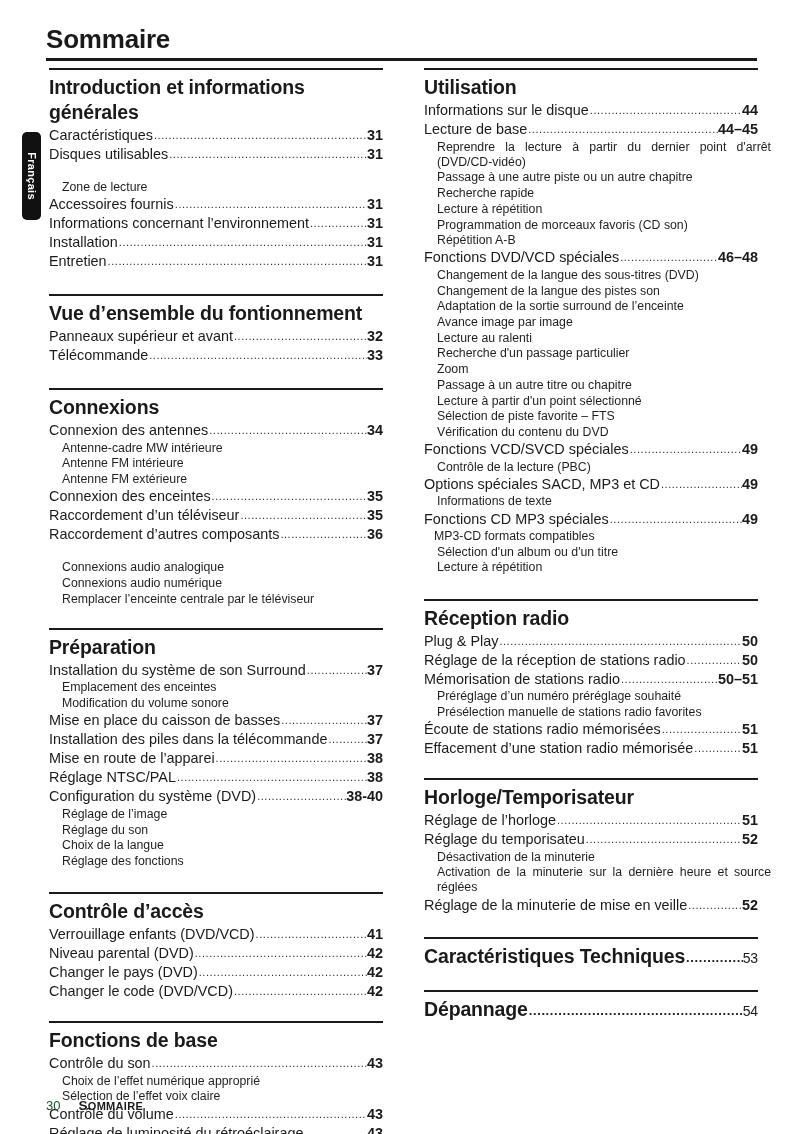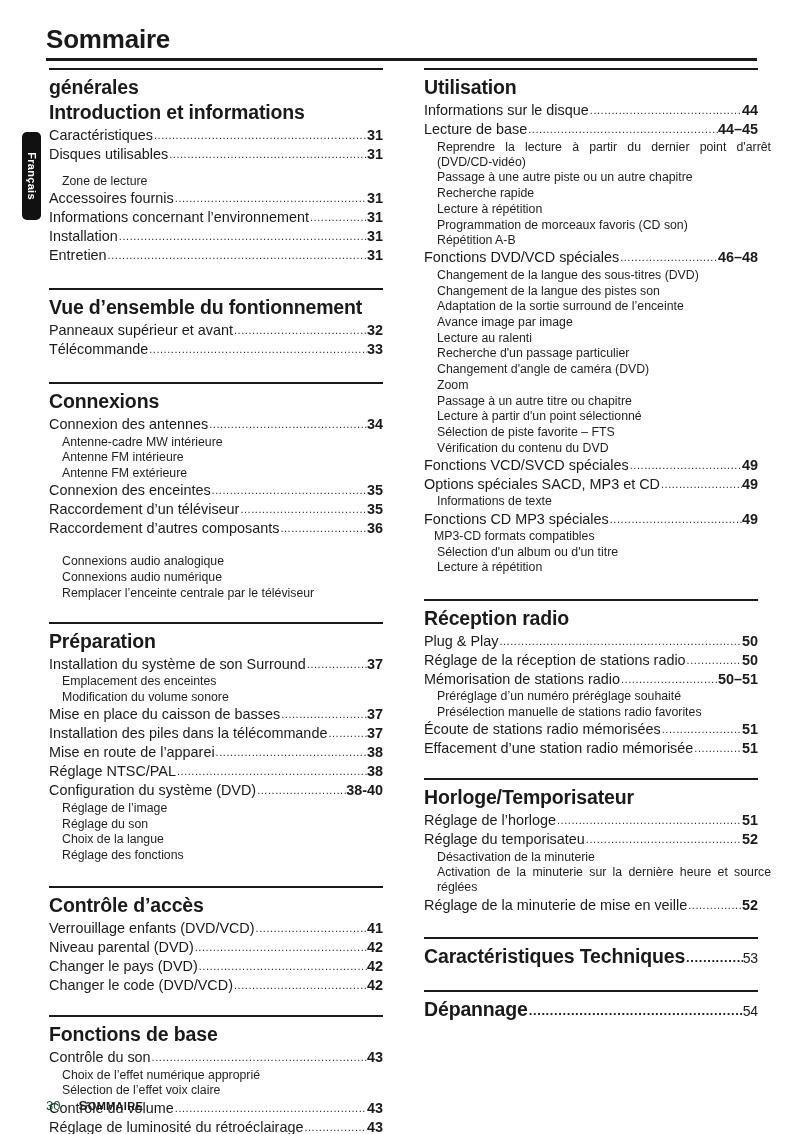--- a/index.html
+++ b/index.html
@@ -190,34 +190,34 @@
 
 <div id="lang-tab">
   <span id="lang-tab-label">Français</span>
 </div>
 
 <div id="columns">
   <div class="column" id="col-left">
       <div class="section" style="margin-bottom: 23px;">
         <div class="section-rule"></div>
         <div class="section-title">
+          <div>Introduction et informations</div>
           <div>générales</div>
-          <div>Introduction et informations</div>
         </div>
         <div class="entry">
           <span class="e-text">Caractéristiques</span>
           <span class="e-dots">........................................................................................................................................................................................................</span>
           <span class="e-page">31</span>
         </div>
         <div class="entry">
           <span class="e-text">Disques utilisables</span>
           <span class="e-dots">........................................................................................................................................................................................................</span>
           <span class="e-page">31</span>
         </div>
-        <div class="entry sub" style="display: block; margin-top: 10px;"><span>Zone de lecture</span></div>
+        <div class="entry sub" style="display: block; margin-top: 16px;"><span>Zone de lecture</span></div>
         <div class="entry">
           <span class="e-text">Accessoires fournis</span>
           <span class="e-dots">........................................................................................................................................................................................................</span>
           <span class="e-page">31</span>
         </div>
         <div class="entry">
           <span class="e-text">Informations concernant l’environnement</span>
           <span class="e-dots">........................................................................................................................................................................................................</span>
           <span class="e-page">31</span>
         </div>
@@ -398,31 +398,31 @@
           <span class="e-text">Fonctions DVD/VCD spéciales</span>
           <span class="e-dots">........................................................................................................................................................................................................</span>
           <span class="e-page">46–48</span>
         </div>
         <div class="entry sub" style="display: block; margin-top: 0.5px;"><span>Changement de la langue des sous-titres (DVD)</span></div>
         <div class="entry sub" style="display: block; margin-top: 0.5px;"><span>Changement de la langue des pistes son</span></div>
         <div class="entry sub" style="display: block; margin-top: 0.5px;"><span>Adaptation de la sortie surround de l’enceinte</span></div>
         <div class="entry sub" style="display: block; margin-top: 0.5px;"><span>Avance image par image</span></div>
         <div class="entry sub" style="display: block; margin-top: 0.5px;"><span>Lecture au ralenti</span></div>
         <div class="entry sub" style="display: block; margin-top: 0.5px;"><span>Recherche d'un passage particulier</span></div>
-        <div class="entry sub" style="display: block; margin-top: 0.5px;"><span>Changement d'angle de caméra (DVD)</span></div>
         <div class="entry sub" style="display: block; margin-top: 0.5px;"><span>Zoom</span></div>
         <div class="entry sub" style="display: block; margin-top: 0.5px;"><span>Passage à un autre titre ou chapitre</span></div>
         <div class="entry sub" style="display: block; margin-top: 0.5px;"><span>Lecture à partir d'un point sélectionné</span></div>
         <div class="entry sub" style="display: block; margin-top: 0.5px;"><span>Sélection de piste favorite – FTS</span></div>
         <div class="entry sub" style="display: block; margin-top: 0.5px;"><span>Vérification du contenu du DVD</span></div>
         <div class="entry">
           <span class="e-text">Fonctions VCD/SVCD spéciales</span>
           <span class="e-dots">........................................................................................................................................................................................................</span>
           <span class="e-page">49</span>
         </div>
+        <div class="entry sub" style="display: block; margin-top: 0.5px;"><span>Contrôle de la lecture (PBC)</span></div>
         <div class="entry">
           <span class="e-text">Options spéciales SACD, MP3 et CD</span>
           <span class="e-dots">........................................................................................................................................................................................................</span>
           <span class="e-page">49</span>
         </div>
         <div class="entry sub" style="display: block; margin-top: 0.5px;"><span>Informations de texte</span></div>
         <div class="entry">
           <span class="e-text">Fonctions CD MP3 spéciales</span>
           <span class="e-dots">........................................................................................................................................................................................................</span>
           <span class="e-page">49</span>

